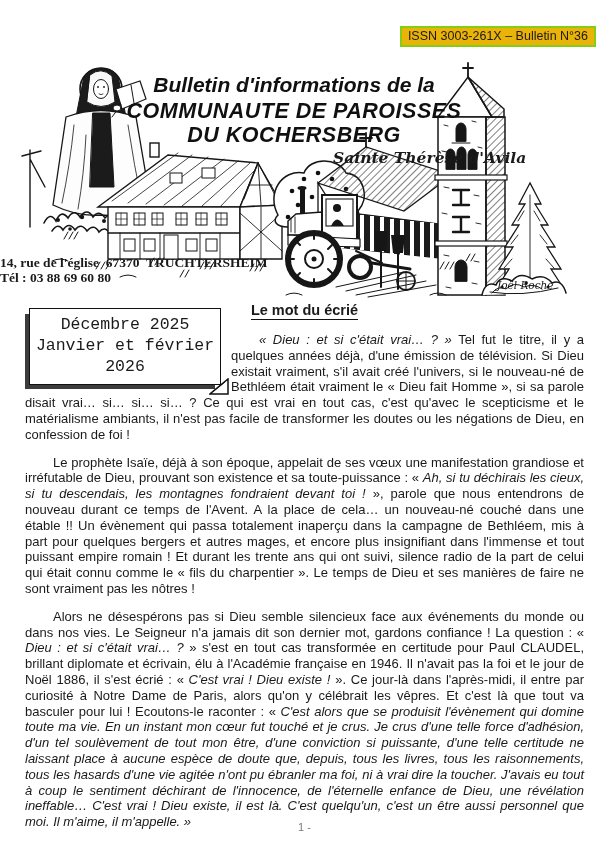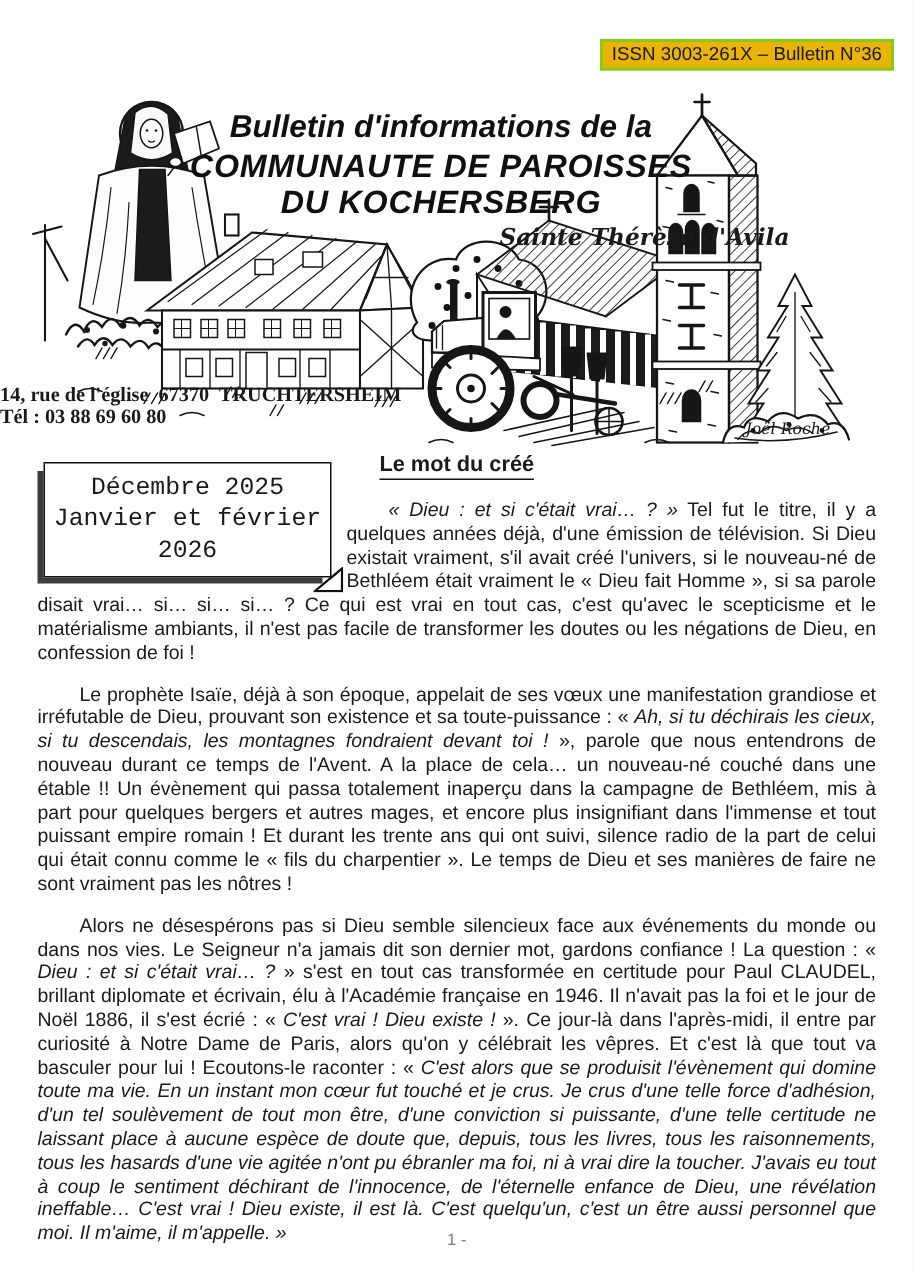--- a/index.html
+++ b/index.html
@@ -239,21 +239,21 @@
     <div class="title-line t1">Bulletin d'informations de la</div>
     <div class="title-line t3">DU KOCHERSBERG</div>
     <div class="title-line t2">COMMUNAUTE DE PAROISSES</div>
     <div class="subtitle">Sainte Thérèse d'Avila</div>
     <div class="address">14, rue de l'église  67370  TRUCHTERSHEIM</div>
     <div class="address address2">Tél : 03 88 69 60 80</div>
   </div>
 
   <div class="article">
     <div class="article-heading">
-      <span>Le mot du créé</span>
+      <span>Le mot du écrié</span>
     </div>
 
     <div class="date-box">
       <div>Décembre 2025</div>
       <div>Janvier et février 2026</div>
       <span class="fold">
         <svg width="20" height="17" viewBox="0 0 20 17">
           <path d="M1,16 L19,16 L19,1 Z" fill="#fff" stroke="#111" stroke-width="1.5"></path>
           <path d="M4,13.5 L16,4" stroke="#111" stroke-width="0.8" fill="none"></path>
         </svg>

